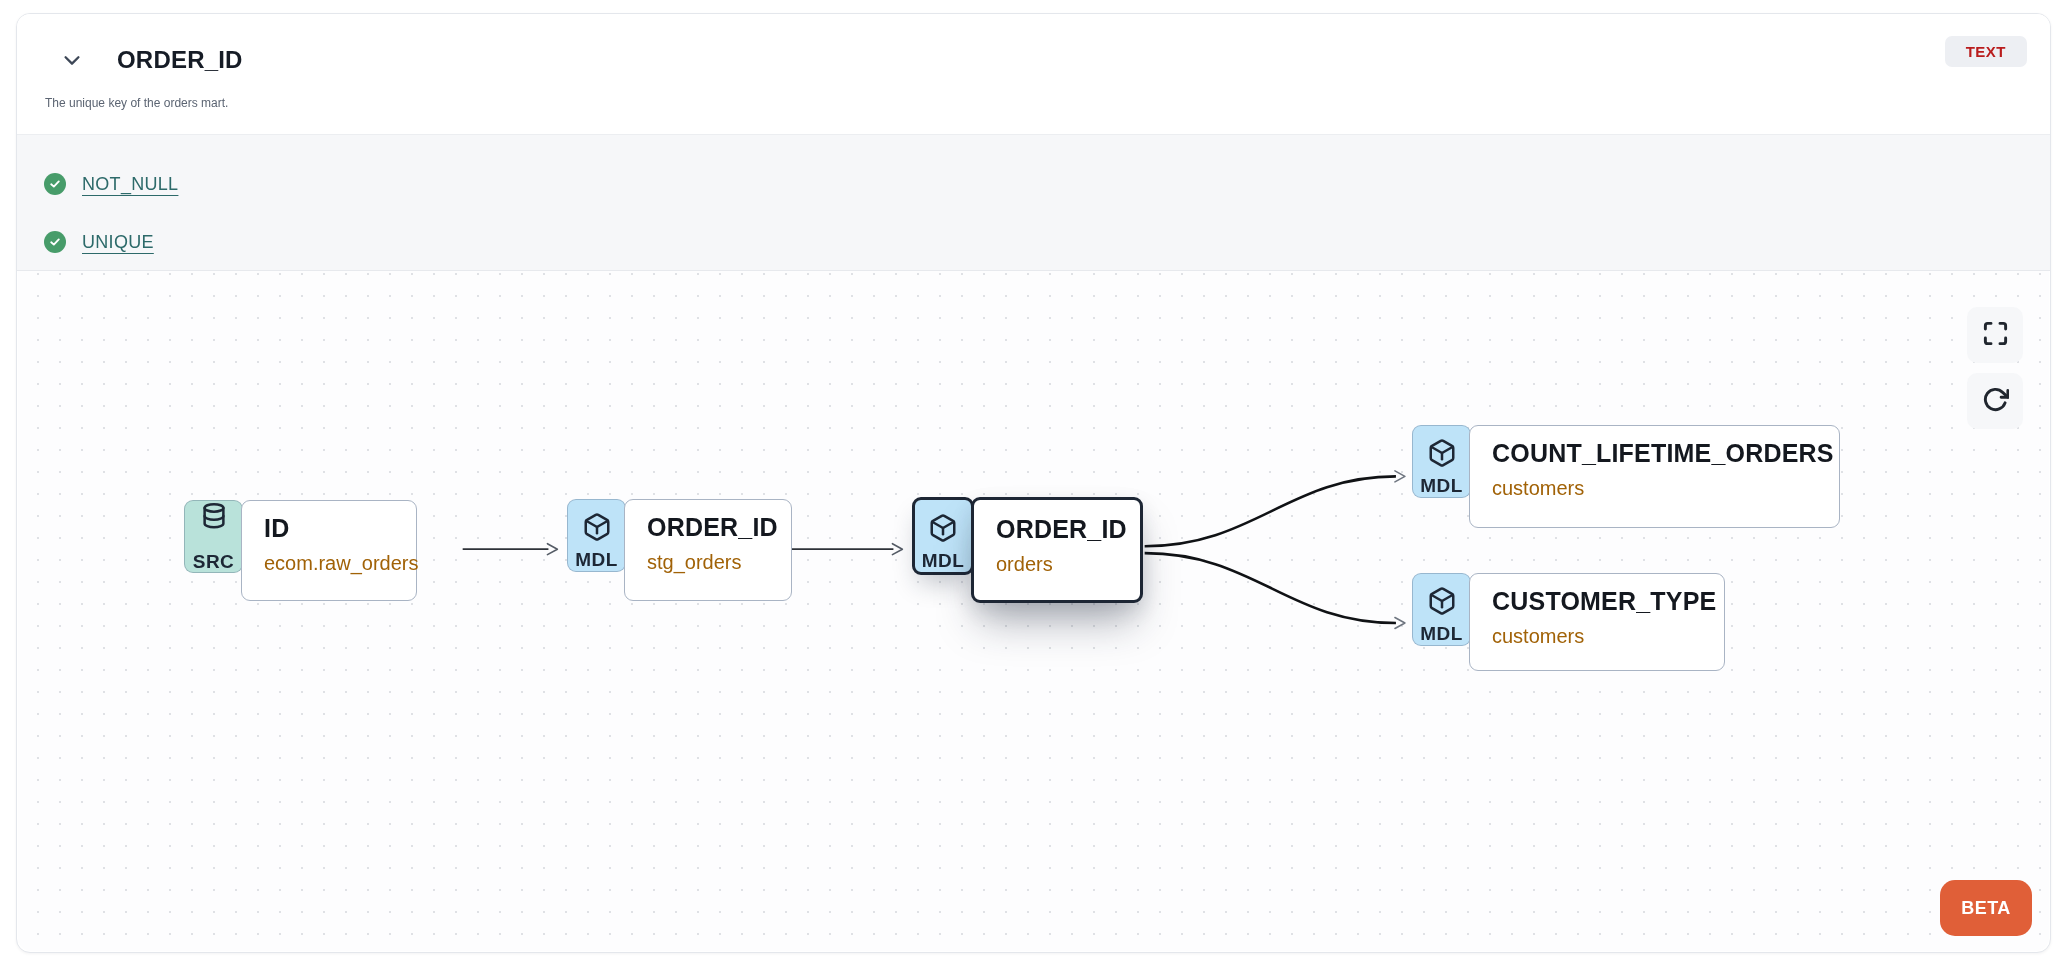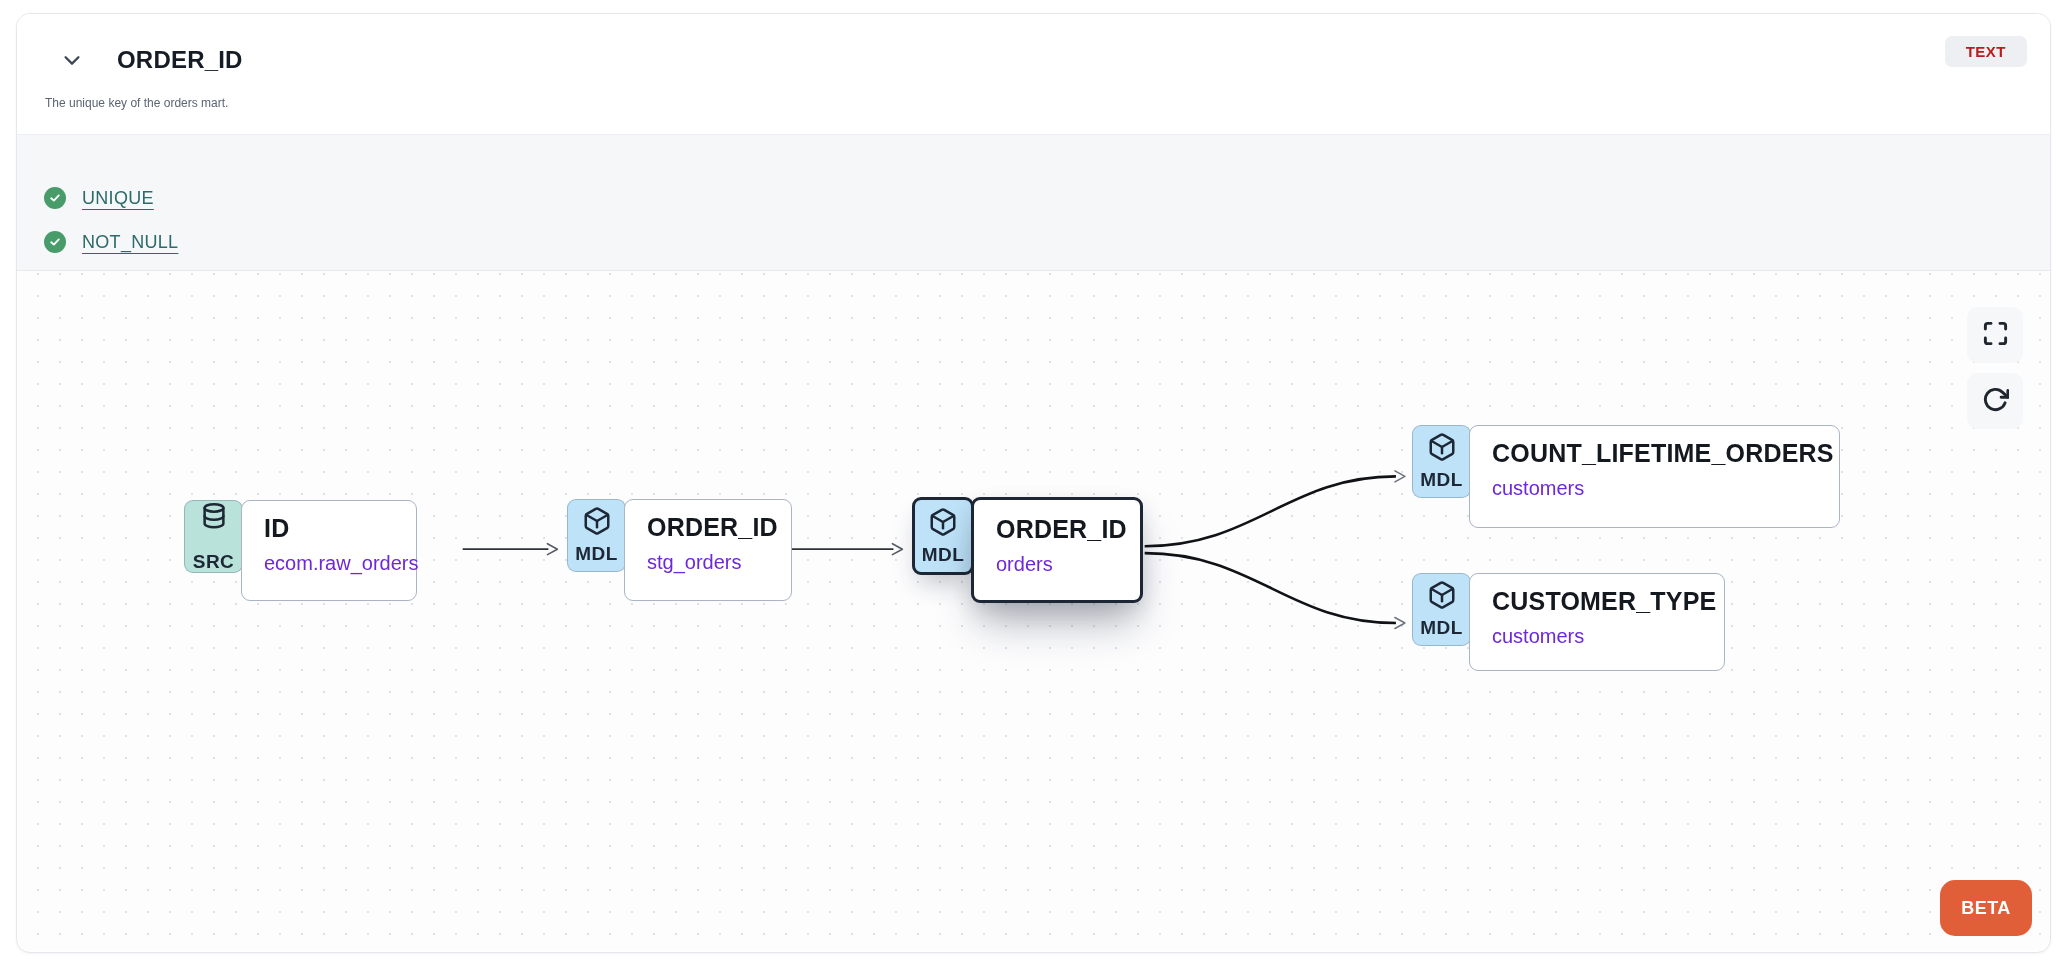--- a/index.html
+++ b/index.html
@@ -60,29 +60,29 @@
   .edges { position: absolute; left: 0; top: 0; width: 100%; height: 100%; }
 
   .node { position: absolute; }
   .node-badge {
     position: absolute; left: 0; top: 0; width: 59px; height: 73px;
     border-radius: 9px; border: 1px solid rgba(50,70,100,.28);
     display: flex; flex-direction: column; align-items: center; justify-content: center;
     gap: 3px; color: #1d2735; z-index: 1;
   }
   .badge-src { background: #b9e2da; gap: 16px; }
-  .badge-mdl { background: #bee3f8; }
+  .badge-mdl { background: #bee3f8; justify-content: flex-end; }
   .badge-label { font-size: 19px; font-weight: 700; letter-spacing: .4px; font-family: "Liberation Sans", sans-serif; }
   .node-card {
     position: absolute; left: 57px; top: 0;
     background: #ffffff; border: 1.4px solid #a9b4c4; border-radius: 9px;
     padding: 13px 18px 0 22px; z-index: 2; cursor: pointer;
   }
   .node-title { font-size: 25px; font-weight: 600; color: #14181f; letter-spacing: .2px; white-space: nowrap; margin-bottom: 9px; }
-  .node-sub { font-size: 20px; color: #6d28d9; white-space: nowrap; }
+  .node-sub { font-size: 20px; color: #a16207; white-space: nowrap; }
 
   
   .n1 { left: 166px; top: 229px; }  .n1 .node-card { width: 176px; height: 101px; }
   .n2 { left: 549px; top: 228px; }  .n2 .node-card { width: 168px; height: 102px; }
   .n3 { left: 894px; top: 226px; }
   .n3 .node-badge { width: 62px; height: 78px; border: 3px solid #1d2634; box-shadow: 0 14px 24px -6px rgba(28,38,58,.25); }
   .n3 .node-card  { left: 59px; width: 172px; height: 106px; border: 3px solid #1d2634; padding-top: 15px;
                     box-shadow: 0 26px 42px -8px rgba(28,38,58,.35), 0 8px 20px rgba(28,38,58,.12); }
   .n4 { left: 1394px; top: 154px; } .n4 .node-card { width: 371px; height: 103px; }
   .n5 { left: 1394px; top: 302px; } .n5 .node-card { width: 256px; height: 98px; }
@@ -115,35 +115,35 @@
             <polyline points="5 9 12 16 19 9"></polyline>
           </svg>
       </span>
     </button>
     <div class="page-title">ORDER_ID</div>
     <div class="type-badge">TEXT</div>
     <div class="description">The unique key of the orders mart.</div>
   </div>
 
   <div class="tests">
+    <div class="test-row">
+      <span class="test-check">
+        <svg width="14" height="14" viewBox="0 0 24 24" fill="none" stroke="#ffffff" stroke-width="3.2" stroke-linecap="round" stroke-linejoin="round">
+            <polyline points="5.5 12.5 10 16.5 18.5 7.5"></polyline>
+          </svg>
+      </span>
+      <a class="test-link">NOT_NULL</a>
+    </div>
     <div class="test-row" style="margin-top:14px">
       <span class="test-check">
         <svg width="14" height="14" viewBox="0 0 24 24" fill="none" stroke="#ffffff" stroke-width="3.2" stroke-linecap="round" stroke-linejoin="round">
             <polyline points="5.5 12.5 10 16.5 18.5 7.5"></polyline>
           </svg>
       </span>
       <a class="test-link">UNIQUE</a>
-    </div>
-    <div class="test-row">
-      <span class="test-check">
-        <svg width="14" height="14" viewBox="0 0 24 24" fill="none" stroke="#ffffff" stroke-width="3.2" stroke-linecap="round" stroke-linejoin="round">
-            <polyline points="5.5 12.5 10 16.5 18.5 7.5"></polyline>
-          </svg>
-      </span>
-      <a class="test-link">NOT_NULL</a>
     </div>
   </div>
 
   <div class="graph">
 
     <svg class="edges" viewBox="0 0 2033 682">
 
       <path d="M444 279 H530" stroke="#2e3238" stroke-width="1.7" fill="none"></path>
       <path d="M529 273.5 l10 5.5 -10 5.5" stroke="#555c66" stroke-width="1.6" fill="none" stroke-linecap="round" stroke-linejoin="round"></path>
       <path d="M774 279 H876" stroke="#2e3238" stroke-width="1.7" fill="none"></path>

